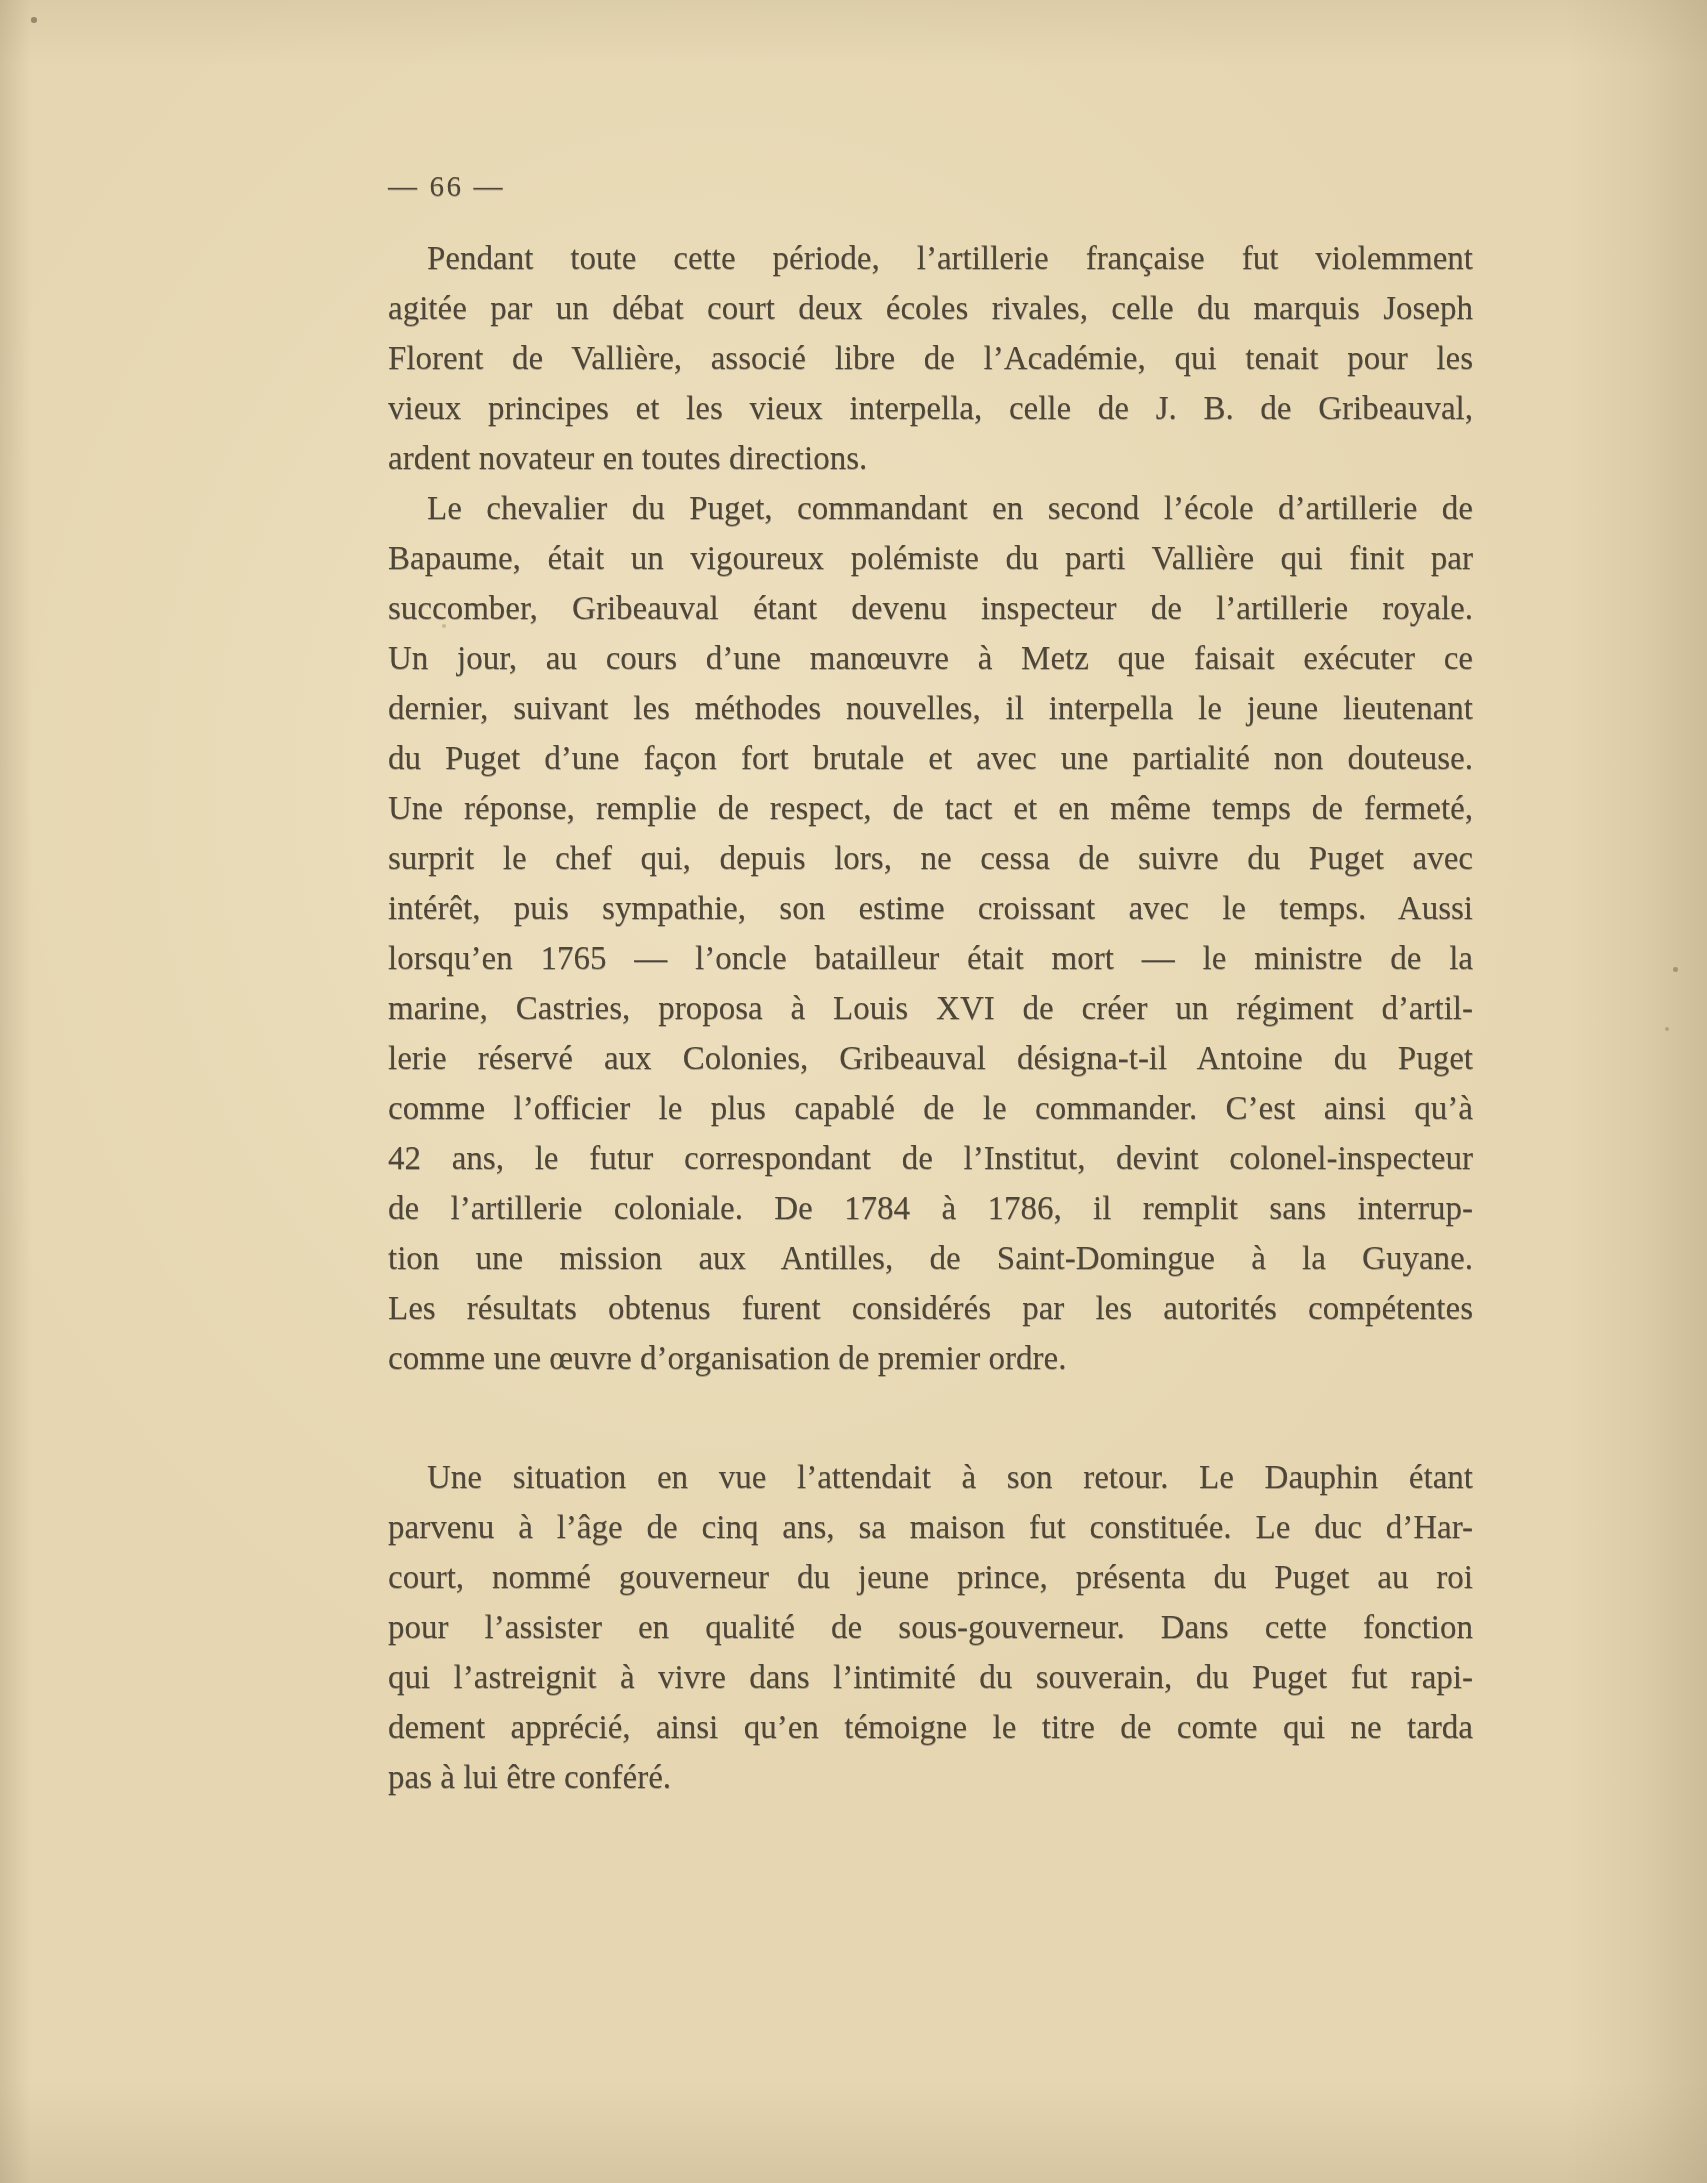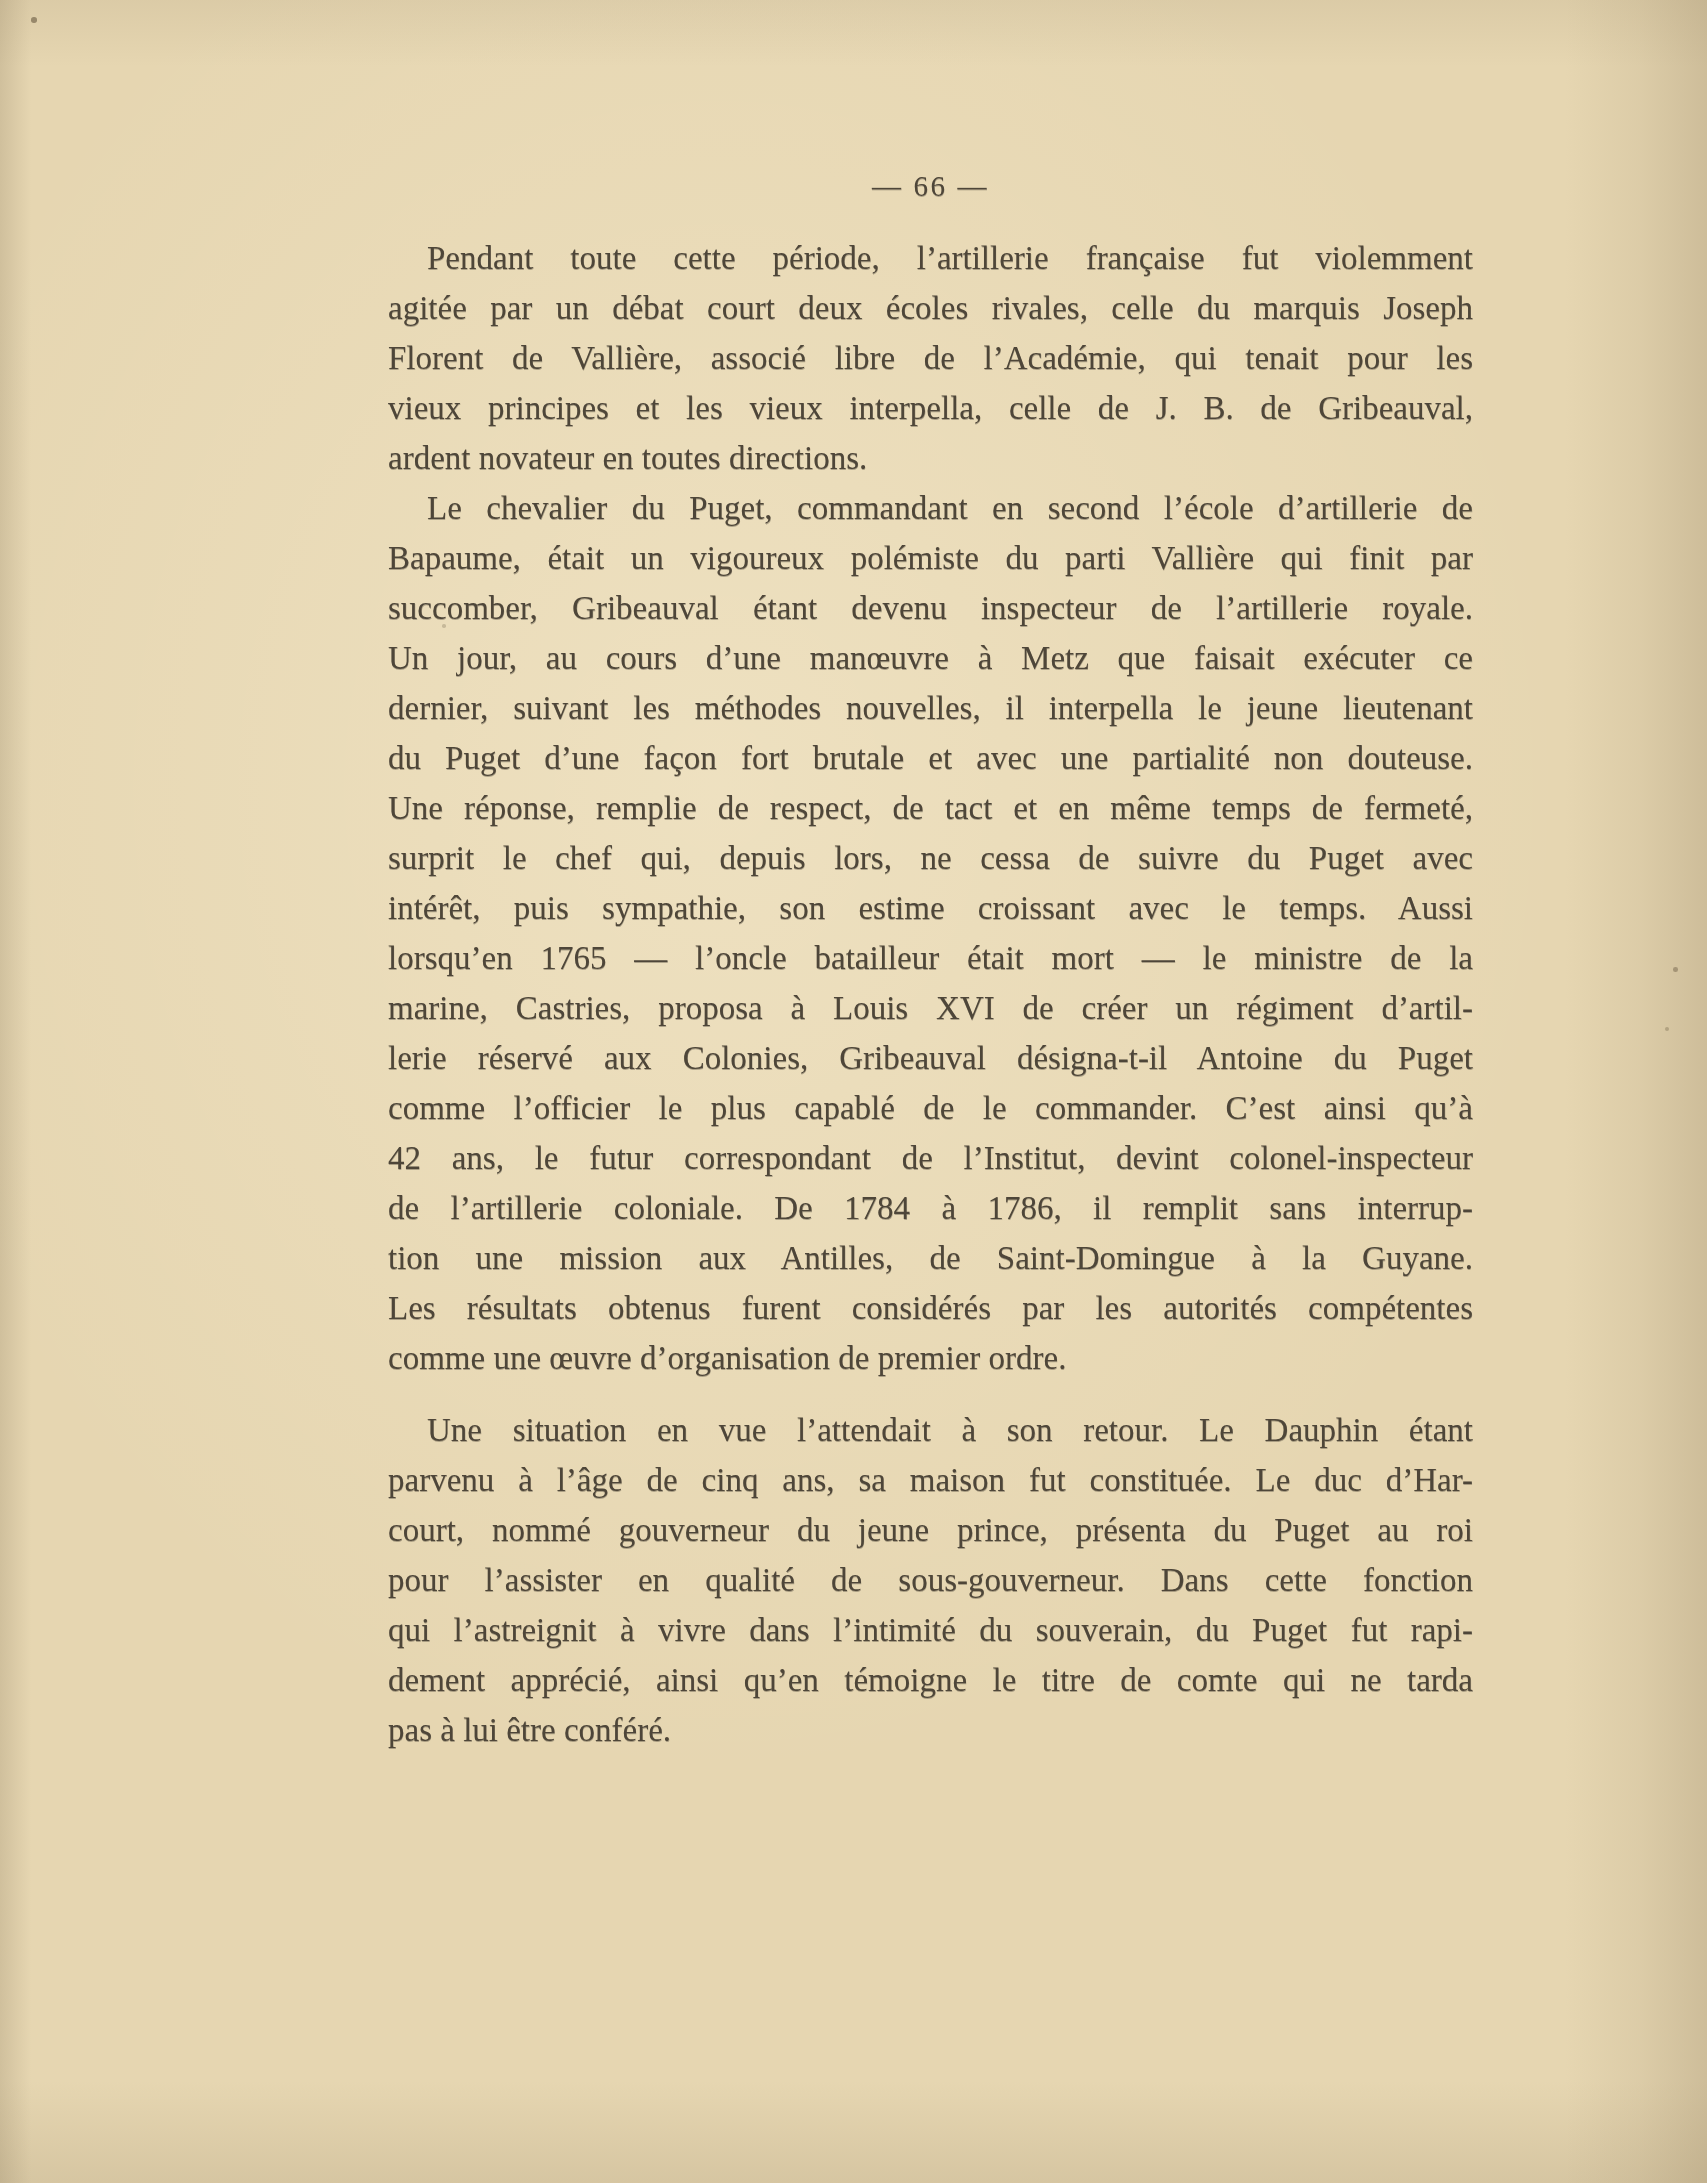--- a/index.html
+++ b/index.html
@@ -19,38 +19,38 @@
       radial-gradient(ellipse 1177px 1381px at 42% 36%, rgba(255,247,224,0.32), rgba(255,247,224,0) 72%);
     font-family: "Liberation Serif", "DejaVu Serif", serif;
     color: #4e4639;
   }
 
   .page-number {
     position: absolute;
     left: 388px;
     top: 170px;
     width: 1085px;
-    text-align: center;
+    text-align: left;
     font-size: 29px;
     letter-spacing: 2.6px;
     text-shadow: 0.3px 0.5px 0.5px rgba(78,70,57,0.40);
   }
 
   .text-block {
     position: absolute;
     left: 388px;
     top: 233px;
     width: 1085px;
     font-size: 33px;
     line-height: 50px;
     text-shadow: 0.3px 0.5px 0.5px rgba(78,70,57,0.40);
   }
 
   .para { margin: 0; padding: 0; }
-  .para--spaced { margin-top: 22px; }
+  .para--spaced { margin-top: 69px; }
 
   .line {
     white-space: nowrap;
     text-align: justify;
     text-align-last: justify;
   }
   .line--first { text-indent: 39px; }
   .line--last  { text-align-last: left; }
 
   .speck {

